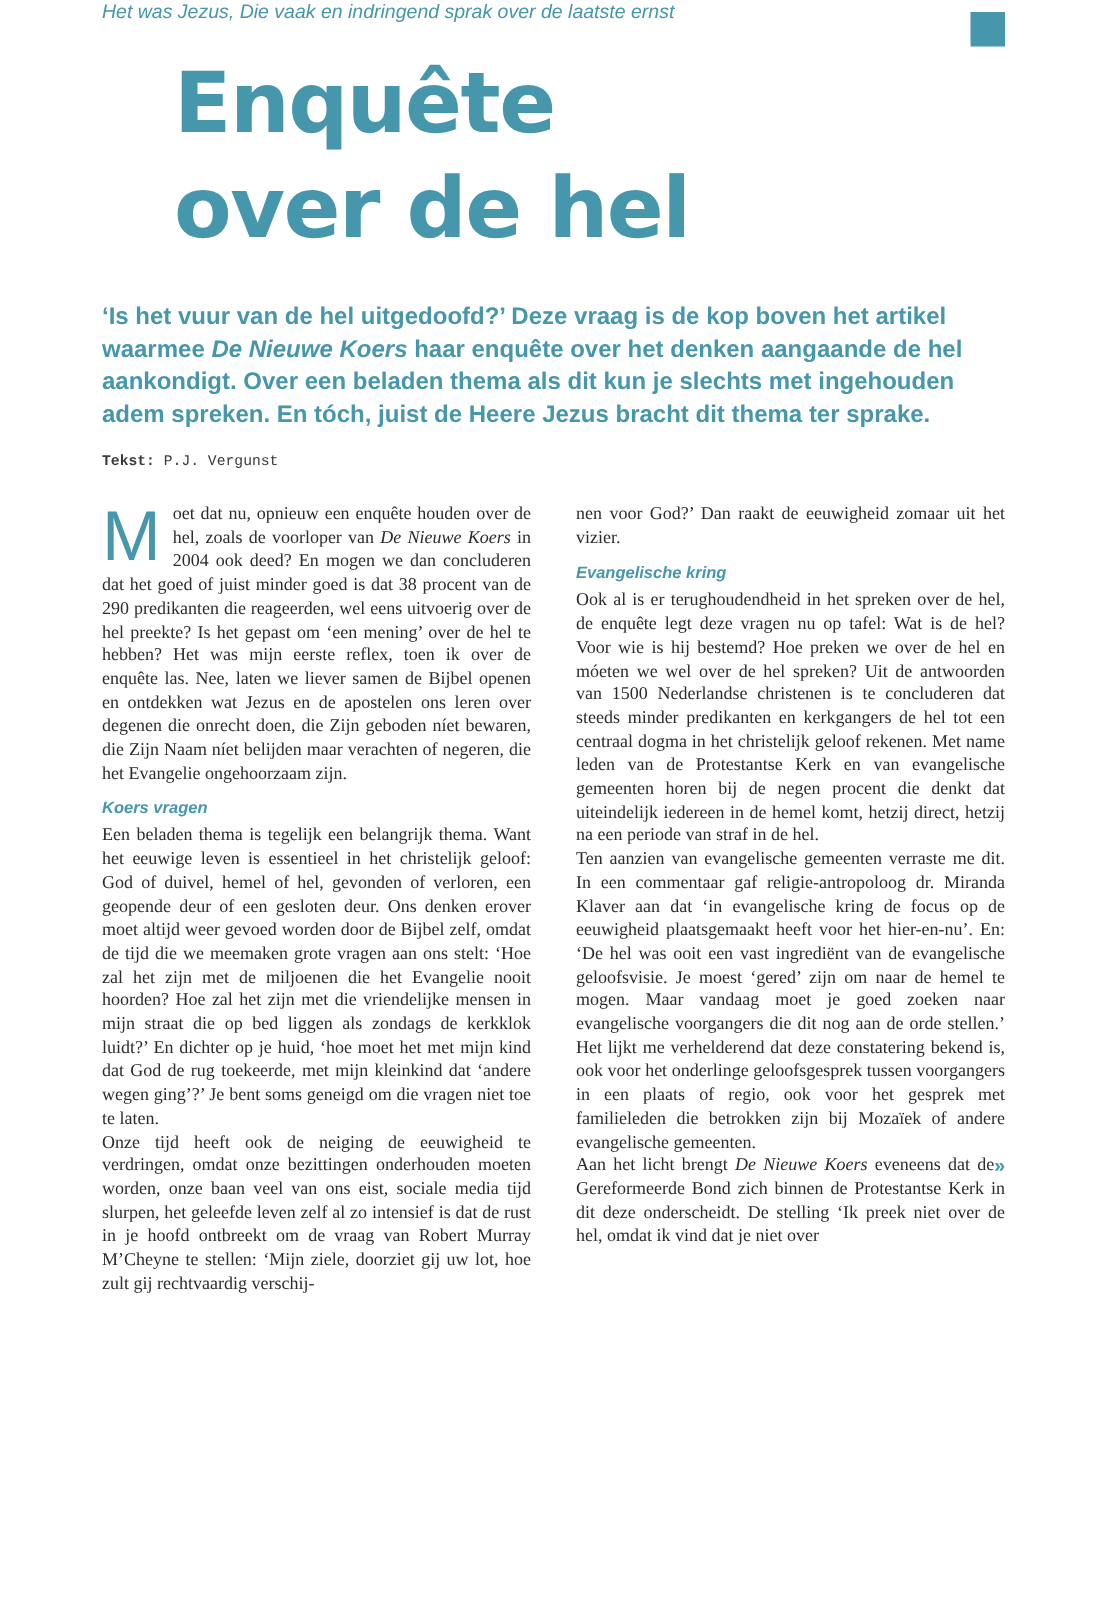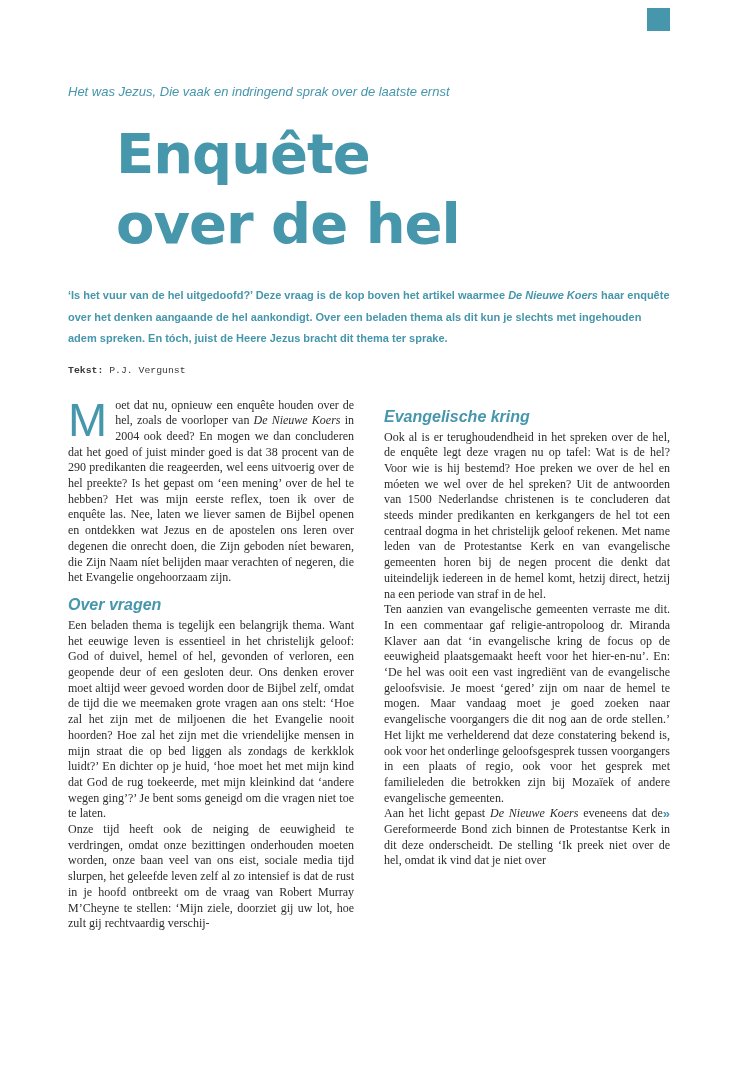--- a/index.html
+++ b/index.html
@@ -14,41 +14,40 @@
   }
   .corner-square {
     position:absolute; top:8px; right:68px;
     width:23px; height:23px;
     background:var(--accent);
   }
   .content {
     position:absolute; left:68px; right:68px; top:0;
   }
   .kicker {
-    padding-top:84px;
     font-family:"Liberation Sans", sans-serif;
     font-style:italic;
     font-size:13px;
     color:var(--accent);
   }
   .title {
     margin-top:20px;
     font-family:"DejaVu Sans", sans-serif;
     font-weight:bold;
     font-size:56px;
     line-height:1.25;
     letter-spacing:-1px;
     color:var(--accent);
     margin-left:48px;
   }
   .intro {
     margin-top:26px;
     font-family:"Liberation Sans", sans-serif;
     font-weight:bold;
-    font-size:11px;
+    font-size:16px;
     line-height:21.5px;
     color:var(--accent);
   }
   .intro em { font-style:italic; }
   .byline {
     margin-top:15px;
     font-family:Liberation Mono, monospace;
     font-size:9.8px;
     color:#3a3a3a;
   }
@@ -63,21 +62,21 @@
     font-size:12px;
     line-height:15.7px;
     text-align:justify;
     hyphens:auto;
   }
   .body-par em { font-style:italic; }
   .col-heading {
     font-family:"Liberation Sans", sans-serif;
     font-style:italic;
     font-weight:bold;
-    font-size:16px;
+    font-size:11px;
     color:var(--accent);
     margin-top:10px;
     margin-bottom:4px;
   }
   .dropcap {
     float:left;
     font-family:"Liberation Sans", sans-serif;
     font-weight:normal;
     font-size:47px;
     line-height:40px;
@@ -121,28 +120,29 @@
 
     <h1 class="title"><span>Enquête</span><br><span>over de hel</span></h1>
 
     <p class="intro"><span>‘Is het vuur van de hel uitgedoofd?’ Deze vraag is de kop boven het artikel waarmee </span><em>De Nieuwe Koers</em><span> haar enquête over het denken aangaande de hel aankondigt. Over een beladen thema als dit kun je slechts met ingehouden adem spreken. En tóch, juist de Heere Jezus bracht dit thema ter sprake.</span></p>
 
     <div class="byline"><span class="byline-label">Tekst:</span> <span>P.J. Vergunst</span></div>
 
     <div class="columns">
       <div class="col" id="col-left">
           <p class="body-par"><span class="dropcap">M</span><span>oet dat nu, opnieuw een enquête houden over de hel, zoals de voorloper van </span><em>De Nieuwe Koers</em><span> in 2004 ook deed? En mogen we dan concluderen dat het goed of juist minder goed is dat 38 procent van de 290 predikanten die reageerden, wel eens uitvoerig over de hel preekte? Is het gepast om ‘een mening’ over de hel te hebben? Het was mijn eerste reflex, toen ik over de enquête las. Nee, laten we liever samen de Bijbel openen en ontdekken wat Jezus en de apostelen ons leren over degenen die onrecht doen, die Zijn geboden níet bewaren, die Zijn Naam níet belijden maar verachten of negeren, die het Evangelie ongehoorzaam zijn.</span></p>
-          <h3 class="col-heading">Over vragen</h3>
+          <h3 class="col-heading">Koers vragen</h3>
           <p class="body-par"><span>Een beladen thema is tegelijk een belangrijk thema. Want het eeuwige leven is essentieel in het christelijk geloof: God of duivel, hemel of hel, gevonden of verloren, een geopende deur of een gesloten deur. Ons denken erover moet altijd weer gevoed worden door de Bijbel zelf, omdat de tijd die we meemaken grote vragen aan ons stelt: ‘Hoe zal het zijn met de miljoenen die het Evangelie nooit hoorden? Hoe zal het zijn met die vriendelijke mensen in mijn straat die op bed liggen als zondags de kerkklok luidt?’ En dichter op je huid, ‘hoe moet het met mijn kind dat God de rug toekeerde, met mijn kleinkind dat ‘andere wegen ging’?’ Je bent soms geneigd om die vragen niet toe te laten.</span></p>
           <p class="body-par"><span>Onze tijd heeft ook de neiging de eeuwigheid te verdringen, omdat onze bezittingen onderhouden moeten worden, onze baan veel van ons eist, sociale media tijd slurpen, het geleefde leven zelf al zo intensief is dat de rust in je hoofd ontbreekt om de vraag van Robert Murray M’Cheyne te stellen: ‘Mijn ziele, doorziet gij uw lot, hoe zult gij rechtvaardig verschij-</span></p>
         </div>
       <div class="col" id="col-right">
+          <p class="body-par"><span>nen voor God?’ Dan raakt de eeuwigheid zomaar uit het vizier.</span></p>
           <h3 class="col-heading">Evangelische kring</h3>
           <p class="body-par"><span>Ook al is er terughoudendheid in het spreken over de hel, de enquête legt deze vragen nu op tafel: Wat is de hel? Voor wie is hij bestemd? Hoe preken we over de hel en móeten we wel over de hel spreken? Uit de antwoorden van 1500 Nederlandse christenen is te concluderen dat steeds minder predikanten en kerkgangers de hel tot een centraal dogma in het christelijk geloof rekenen. Met name leden van de Protestantse Kerk en van evangelische gemeenten horen bij de negen procent die denkt dat uiteindelijk iedereen in de hemel komt, hetzij direct, hetzij na een periode van straf in de hel.</span></p>
           <p class="body-par"><span>Ten aanzien van evangelische gemeenten verraste me dit. In een commentaar gaf religie-antropoloog dr. Miranda Klaver aan dat ‘in evangelische kring de focus op de eeuwigheid plaatsgemaakt heeft voor het hier-en-nu’. En: ‘De hel was ooit een vast ingrediënt van de evangelische geloofsvisie. Je moest ‘gered’ zijn om naar de hemel te mogen. Maar vandaag moet je goed zoeken naar evangelische voorgangers die dit nog aan de orde stellen.’ Het lijkt me verhelderend dat deze constatering bekend is, ook voor het onderlinge geloofsgesprek tussen voorgangers in een plaats of regio, ook voor het gesprek met familieleden die betrokken zijn bij Mozaïek of andere evangelische gemeenten.</span></p>
-          <p class="body-par"><span class="continue-mark">»</span><span>Aan het licht gepast </span><em>De Nieuwe Koers</em><span> eveneens dat de Gereformeerde Bond zich binnen de Protestantse Kerk in dit deze onderscheidt. De stelling ‘Ik preek niet over de hel, omdat ik vind dat je niet over</span></p>
+          <p class="body-par"><span class="continue-mark">»</span><span>Aan het licht brengt </span><em>De Nieuwe Koers</em><span> eveneens dat de Gereformeerde Bond zich binnen de Protestantse Kerk in dit deze onderscheidt. De stelling ‘Ik preek niet over de hel, omdat ik vind dat je niet over</span></p>
         </div>
     </div>
 
   </div>
 
 
 </div>
 
 </body></html>

